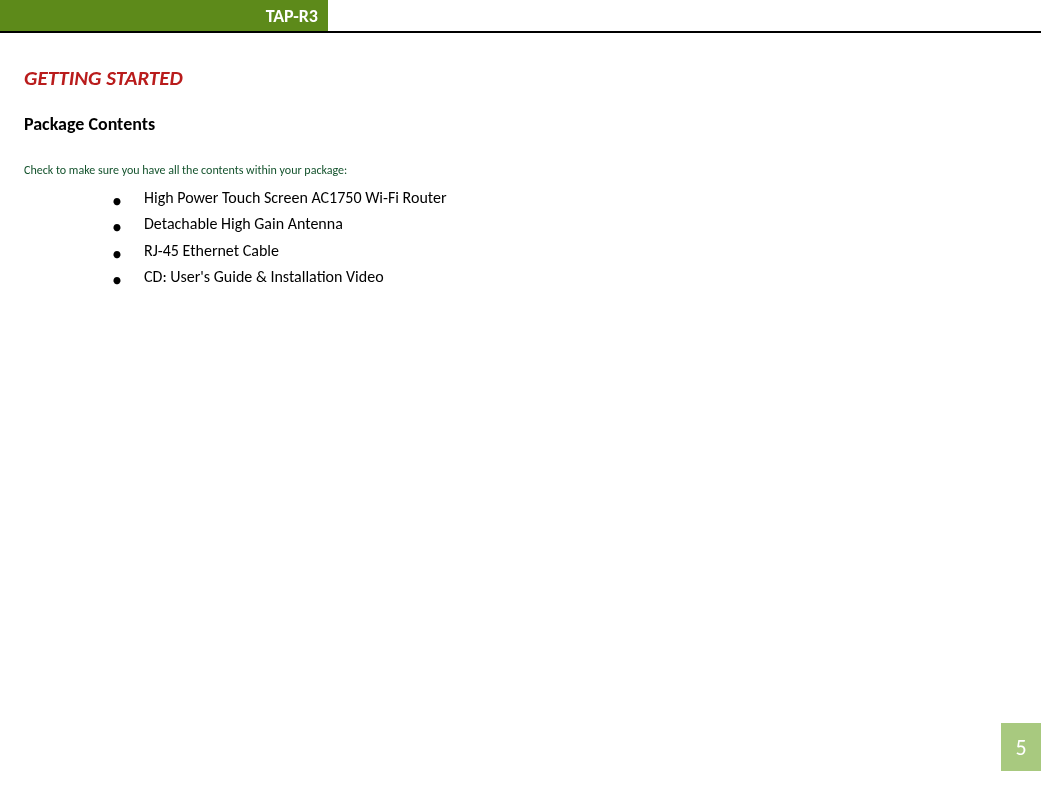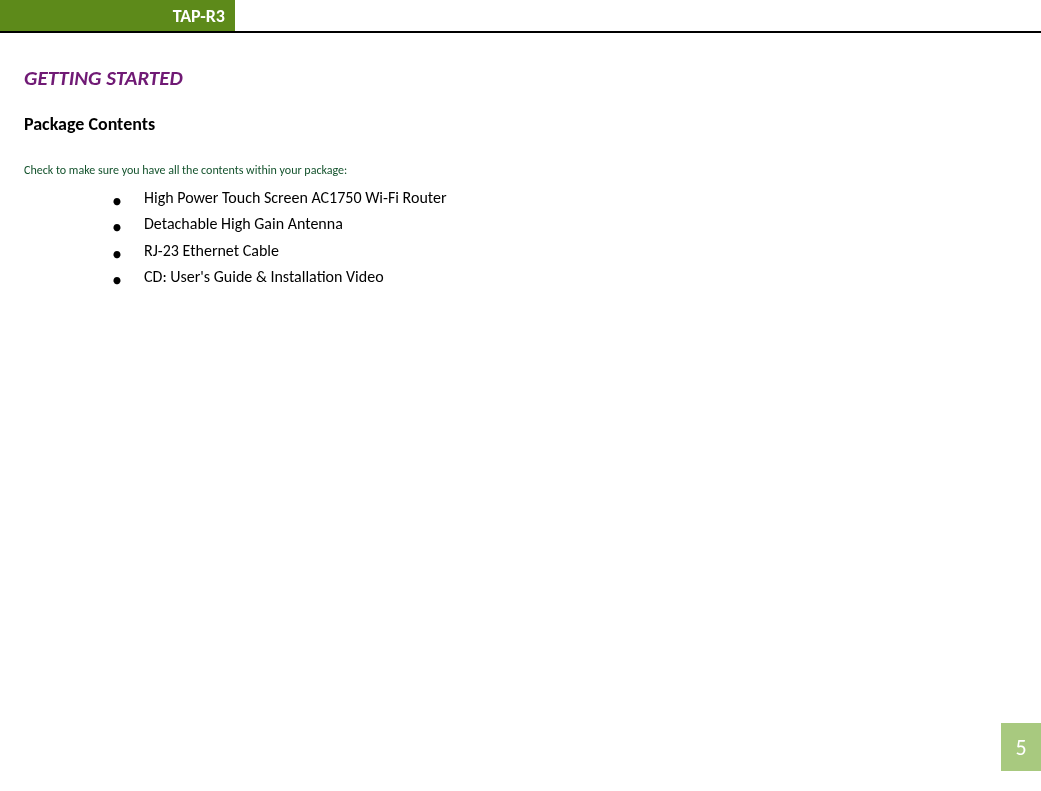--- a/index.html
+++ b/index.html
@@ -18,41 +18,41 @@
       position: relative;
       height: 33px;
       border-bottom: 2px solid #000;
       margin-bottom: 32px;
       display: flex;
       align-items: stretch;
     }
     .header-green {
       background: #5d8a1a;
       color: #fff;
-      width: 235px;
+      width: 328px;
       display: flex;
       align-items: center;
       justify-content: flex-end;
       padding-right: 10px;
       font-size: 18px;
       font-weight: bold;
     }
     .header-title {
       display: flex;
       align-items: center;
       padding-left: 12px;
       font-size: 18px;
       font-weight: bold;
       color: #000;
     }
     .content {
       padding: 0 24px;
     }
     .section-heading {
-      color: #701a75;
+      color: #b91c1c;
       font-size: 21px;
       font-weight: bold;
       font-style: italic;
       margin-bottom: 22px;
     }
     .sub-heading {
       font-size: 18px;
       font-weight: bold;
       color: #000;
       margin-bottom: 28px;
@@ -104,20 +104,20 @@
   </div>
 </div>
 
 <div class="content">
   <h1 class="section-heading">GETTING STARTED</h1>
   <h2 class="sub-heading">Package Contents</h2>
   <p class="intro-text">Check to make sure you have all the contents within your package:</p>
   <ul class="package-list">
     <li>High Power Touch Screen AC1750 Wi-Fi Router</li>
     <li>Detachable High Gain Antenna</li>
-    <li>RJ-23 Ethernet Cable</li>
+    <li>RJ-45 Ethernet Cable</li>
     <li>CD: User's Guide &amp; Installation Video</li>
   </ul>
 </div>
 
 <div class="page-number-box">
   <span>5</span>
 </div>
 
 </body></html>

